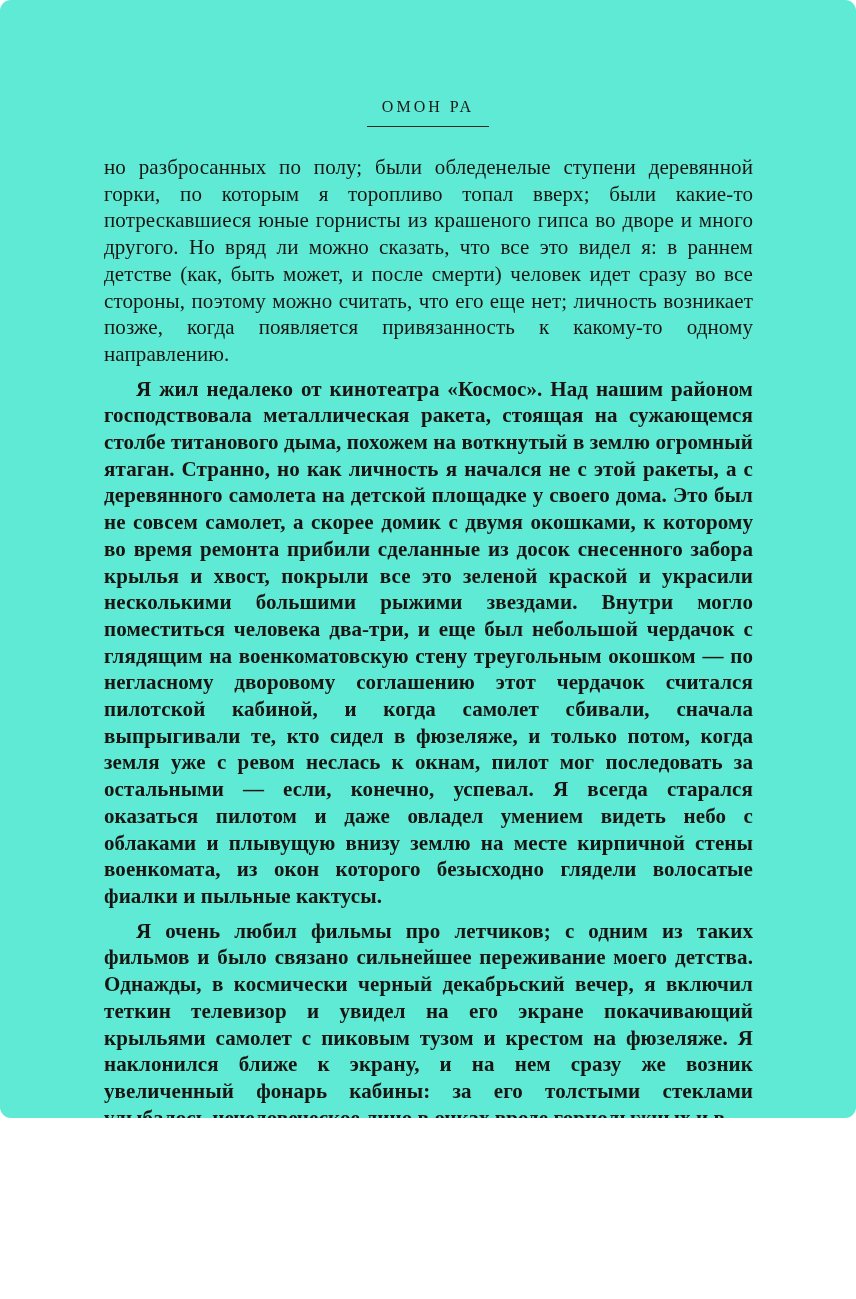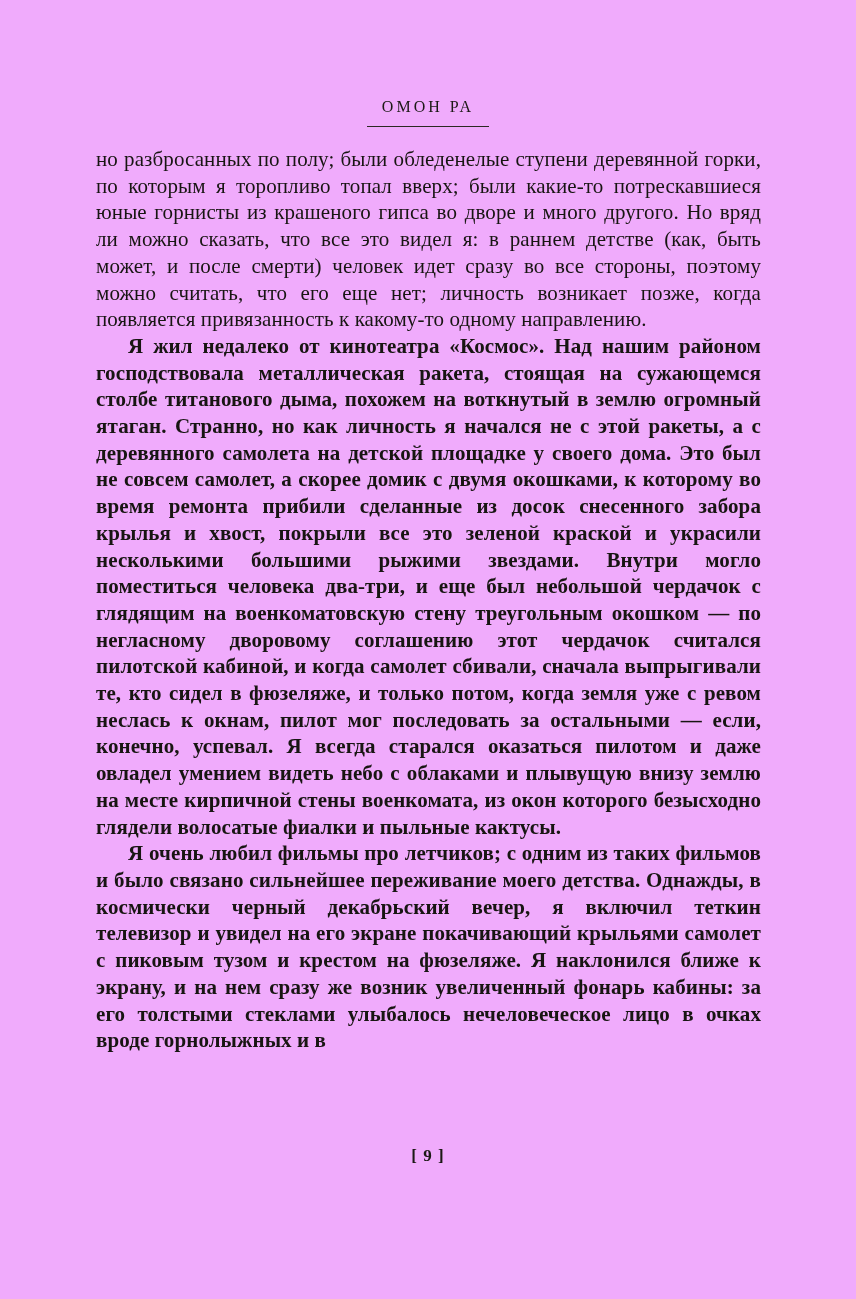--- a/index.html
+++ b/index.html
@@ -4,25 +4,26 @@
 <title>Омон Ра — стр. 9</title>
 <style>
   html, body {
     margin: 0;
     padding: 0;
     background: #ffffff;
   }
   .page {
     position: relative;
     width: 856px;
-    height: 1299px;
-    background: #f0abfc;
+    height: 1118px;
+    background: #5eead4;
     font-family: "Liberation Serif", "DejaVu Serif", serif;
     color: #181512;
     overflow: hidden;
+    border-radius: 11px;
   }
   .running-head {
     position: absolute;
     top: 98px;
     left: 0;
     width: 100%;
     text-align: center;
   }
   .head-title {
     font-size: 16px;
@@ -39,21 +40,21 @@
     position: absolute;
     top: 146px;
     left: 96px;
     width: 665px;
     text-align: justify;
     font-size: 21px;
     line-height: 26.7px;
     letter-spacing: 0.1px;
   }
   .para {
-    margin: 0;
+    margin: 8px;
     padding: 0;
     text-indent: 0;
   }
   .para.indent {
     text-indent: 32px;
     font-weight: bold;
   }
   .page-number {
     position: absolute;
     top: 1146px;

